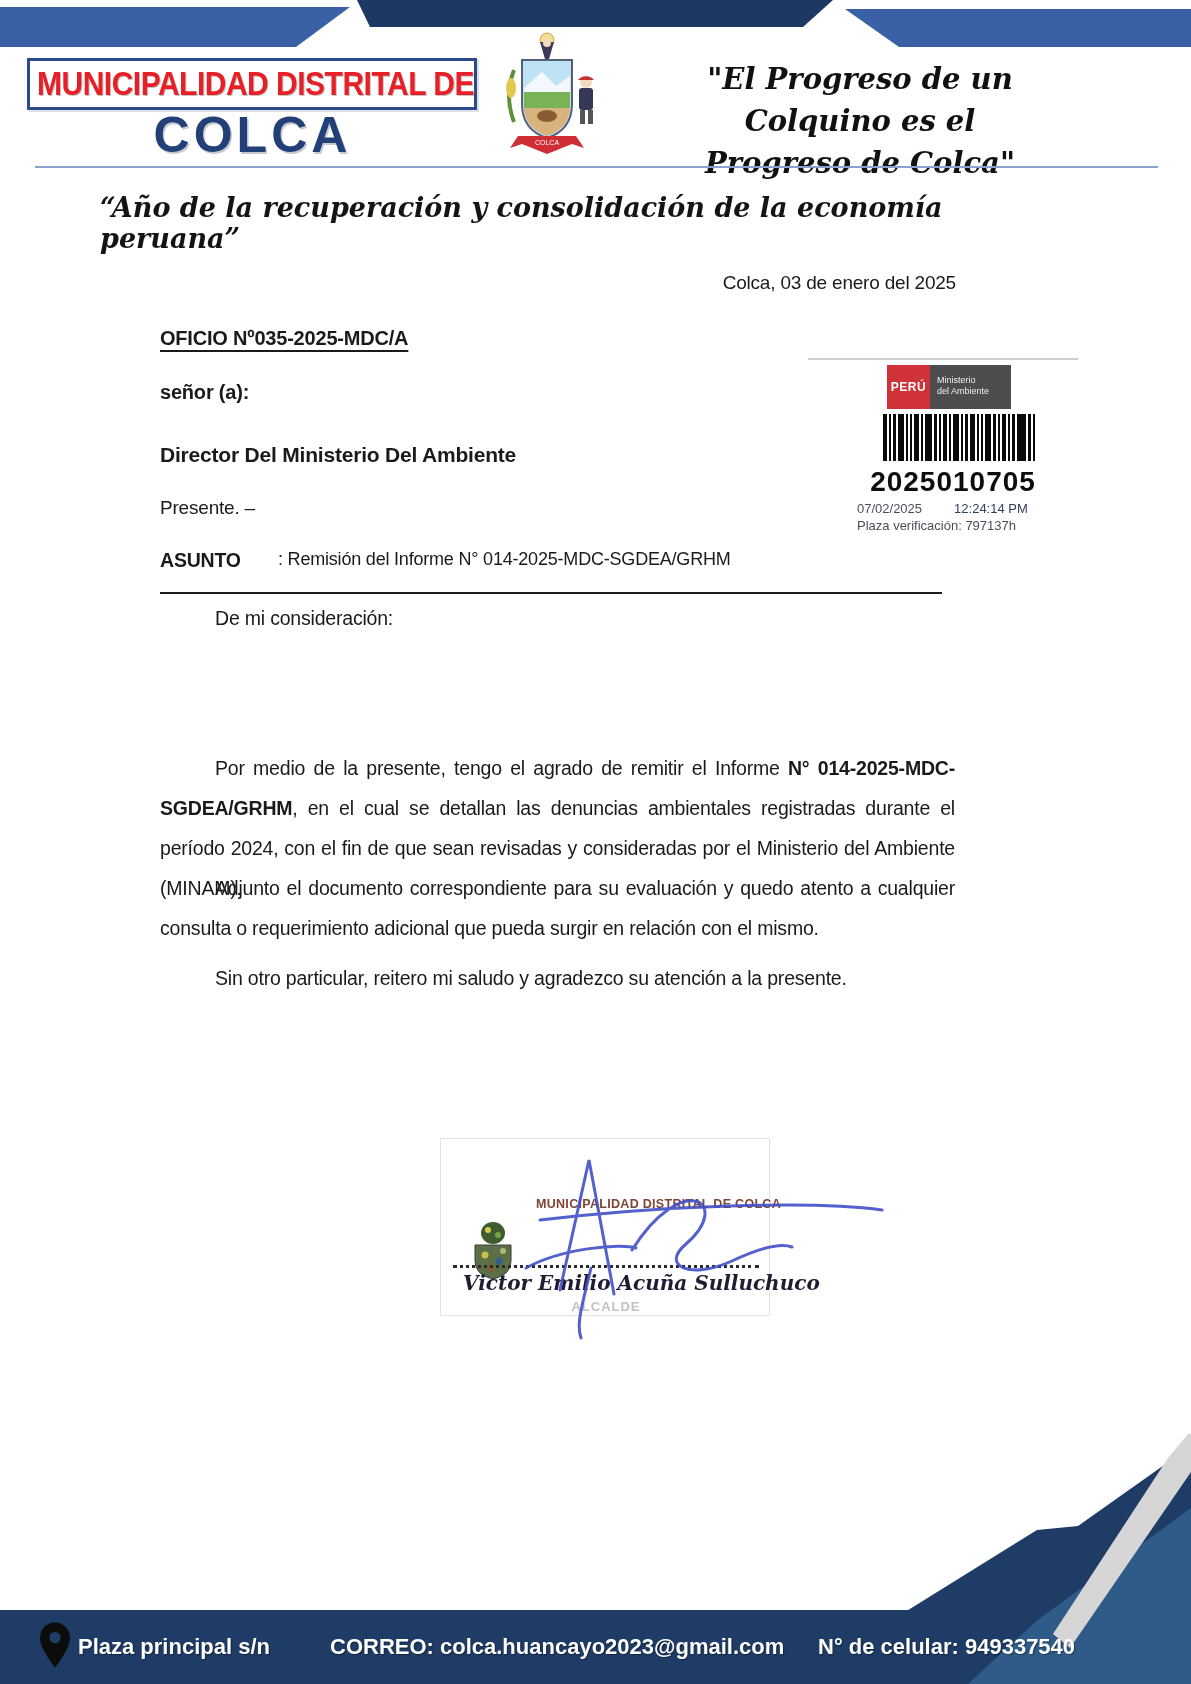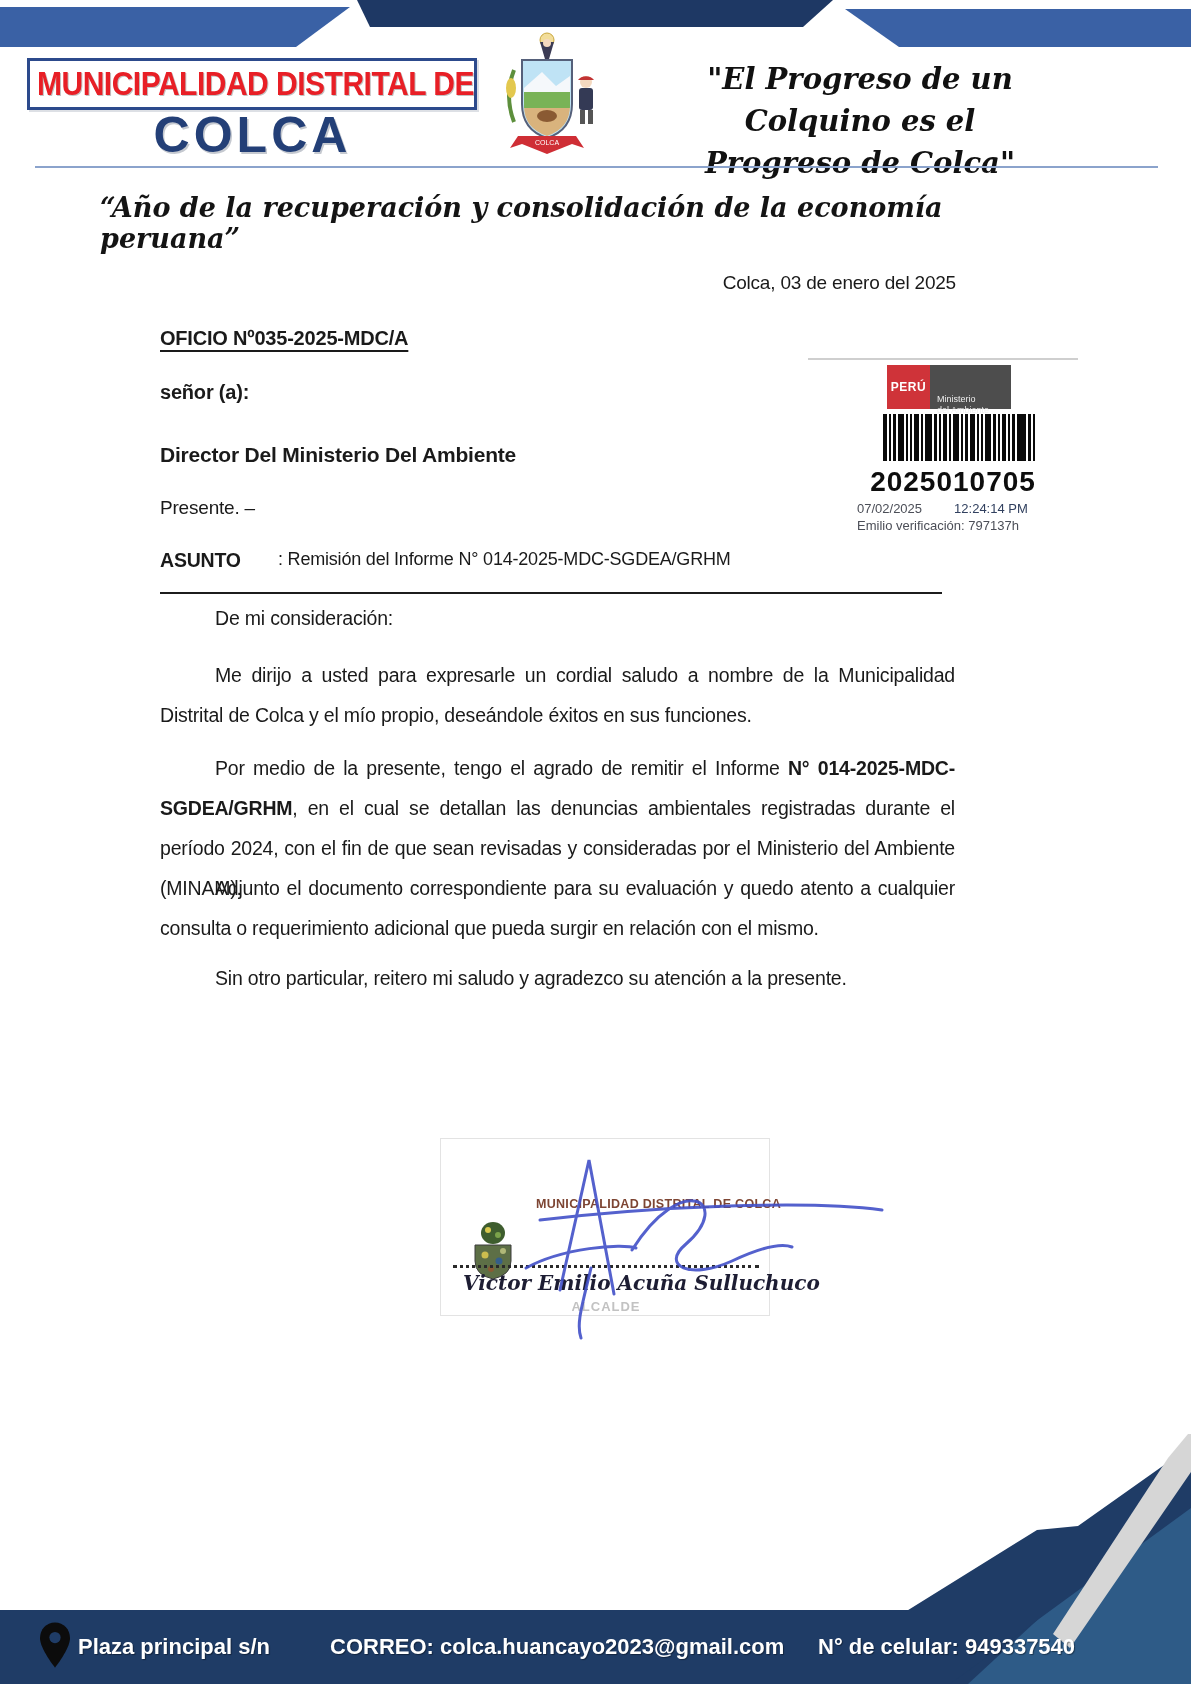--- a/index.html
+++ b/index.html
@@ -67,21 +67,21 @@
   
   .stamp { left:808px; top:358px; width:270px; height:178px; border-top:2px solid #cfcfcf; background:#fff; }
   .stamp-logo { left:79px; top:5px; display:flex; }
   .stamp-peru {
     width:43px; height:44px; background:#cf3339; color:#fff;
     display:flex; align-items:center; justify-content:center;
     font-size:12px; font-weight:bold; letter-spacing:.5px;
   }
   .stamp-min {
     width:81px; height:44px; background:#4d4d4d; color:#eee;
-    font-size:9px; line-height:11px; padding:29px 0 0 7px;
+    font-size:9px; line-height:11px; padding:10px 0 0 7px;
   }
   .stamp-barcode { left:75px; top:54px; }
   .stamp-number {
     left:56px; top:106px; width:178px; text-align:center;
     font-size:28px; font-weight:bold; color:#0d0d0d; letter-spacing:1px;
   }
   .stamp-datetime { left:49px; top:141px; width:210px; font-size:13px; color:#4b4e57; display:flex; }
   .stamp-datetime .t { margin-left:32px; color:#31405f; }
   .stamp-verif { left:49px; top:158px; font-size:13px; color:#4b4e57; }
 
@@ -153,21 +153,20 @@
   <div class="abs txt place-date">Colca, 03 de enero del 2025</div>
   <div class="abs txt reference">OFICIO Nº035-2025-MDC/A</div>
   <div class="abs txt salutation">señor (a):</div>
   <div class="abs txt recipient">Director Del Ministerio Del Ambiente</div>
   <div class="abs txt presente">Presente. –</div>
   <div class="abs txt subject-label">ASUNTO</div>
   <div class="abs txt subject-text">: Remisión del Informe N° 014-2025-MDC-SGDEA/GRHM</div>
   <div class="abs subject-rule"></div>
   <div class="abs txt greeting">De mi consideración:</div>
 
-  <div class="abs txt para p1">Me dirijo a usted para expresarle un cordial saludo a nombre de la Municipalidad Distrital de Colca y el mío propio, deseándole éxitos en sus funciones.</div>
   <div class="abs txt para p2"><span>Por medio de la presente, tengo el agrado de remitir el Informe </span><b>N° 014-2025-MDC-SGDEA/GRHM</b><span>, en el cual se detallan las denuncias ambientales registradas durante el período 2024, con el fin de que sean revisadas y consideradas por el Ministerio del Ambiente (MINAM).</span></div>
   <div class="abs txt para p3">Adjunto el documento correspondiente para su evaluación y quedo atento a cualquier consulta o requerimiento adicional que pueda surgir en relación con el mismo.</div>
   <div class="abs txt para p4">Sin otro particular, reitero mi saludo y agradezco su atención a la presente.</div>
 
   <div class="abs stamp">
     <div class="abs stamp-logo">
       <div class="stamp-peru">PERÚ</div>
       <div class="stamp-min">
         <div>Ministerio</div>
         <div>del Ambiente</div>
@@ -203,21 +202,21 @@
           <rect x="134" width="9" height="47"></rect>
           <rect x="145" width="3" height="47"></rect>
         <rect x="150" width="2" height="47"></rect>
       </g>
     </svg>
     <div class="abs stamp-number">2025010705</div>
     <div class="abs stamp-datetime">
       <span class="d">07/02/2025</span>
       <span class="t">12:24:14 PM</span>
     </div>
-    <div class="abs stamp-verif">Emilio verificación: 797137h</div>
+    <div class="abs stamp-verif">Plaza verificación: 797137h</div>
   </div>
 
   <div class="abs sigbox">
     <svg class="abs" style="left:24px;top:80px" width="56" height="62" viewBox="0 0 56 62">
       <ellipse cx="28" cy="14" rx="12" ry="11" fill="#3e5d2e"></ellipse>
       <circle cx="23" cy="11" r="3" fill="#d8c84e"></circle>
         <circle cx="33" cy="16" r="3" fill="#7aa24a"></circle>
       <path d="M10 26 h36 v16 q0 14 -18 18 q-18 -4 -18 -18 z" fill="#5d6f46" stroke="#3c3c3c"></path>
       <circle cx="20" cy="36" r="3.5" fill="#cbbd4e"></circle>
         <circle cx="34" cy="42" r="3.5" fill="#355f8a"></circle>

